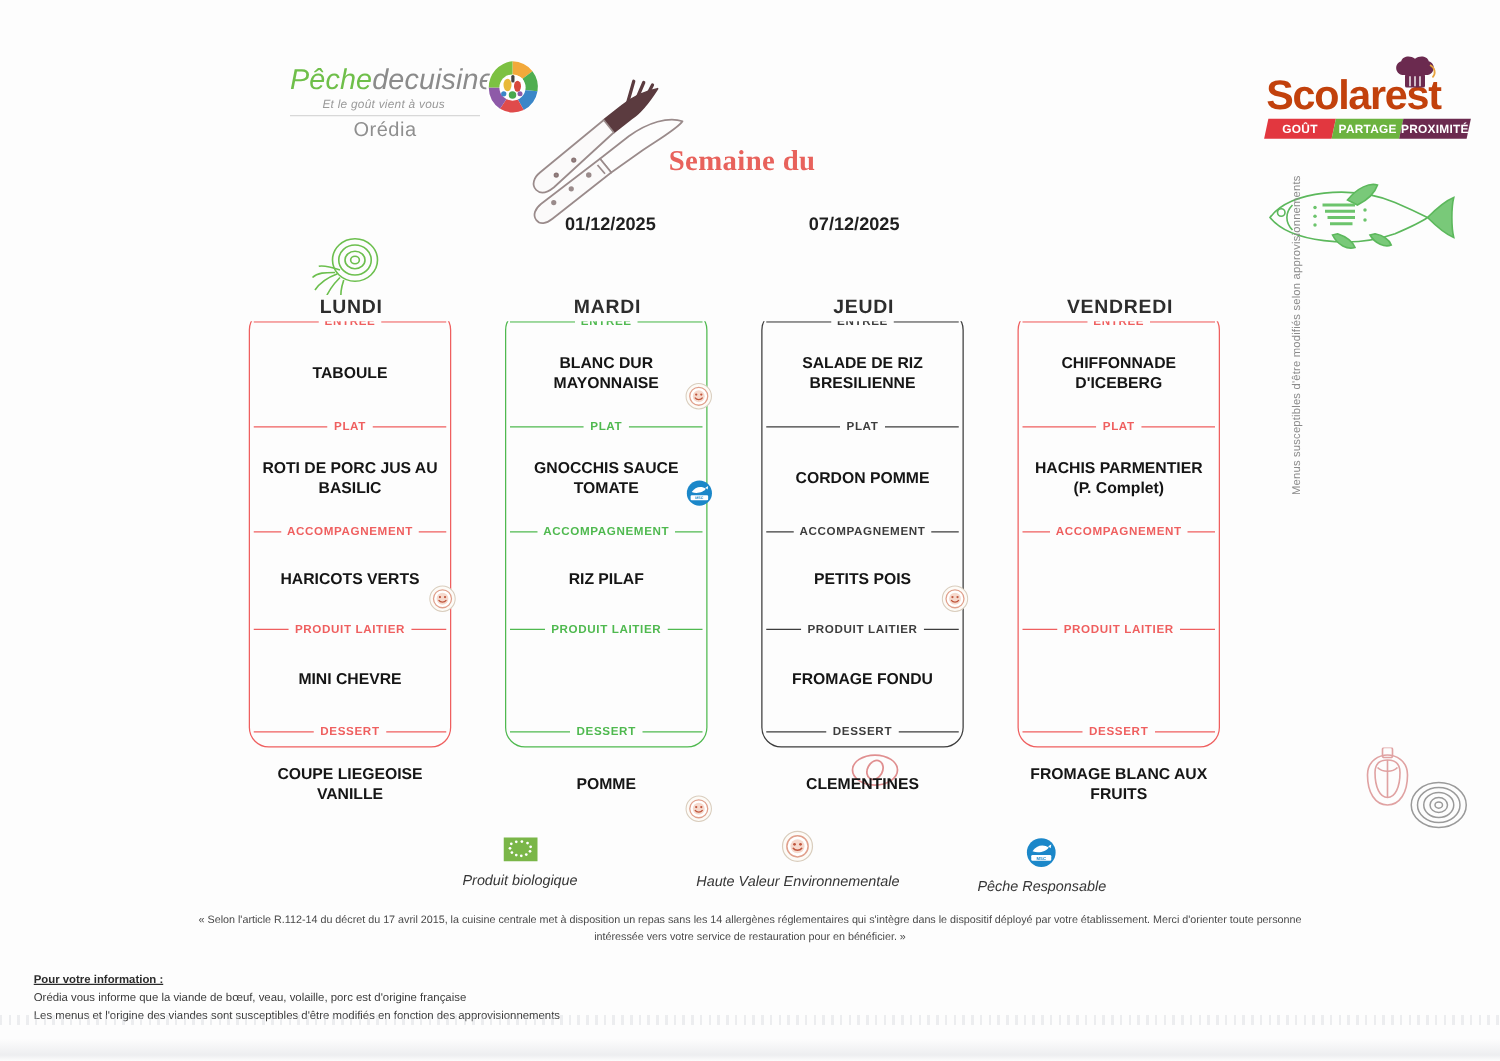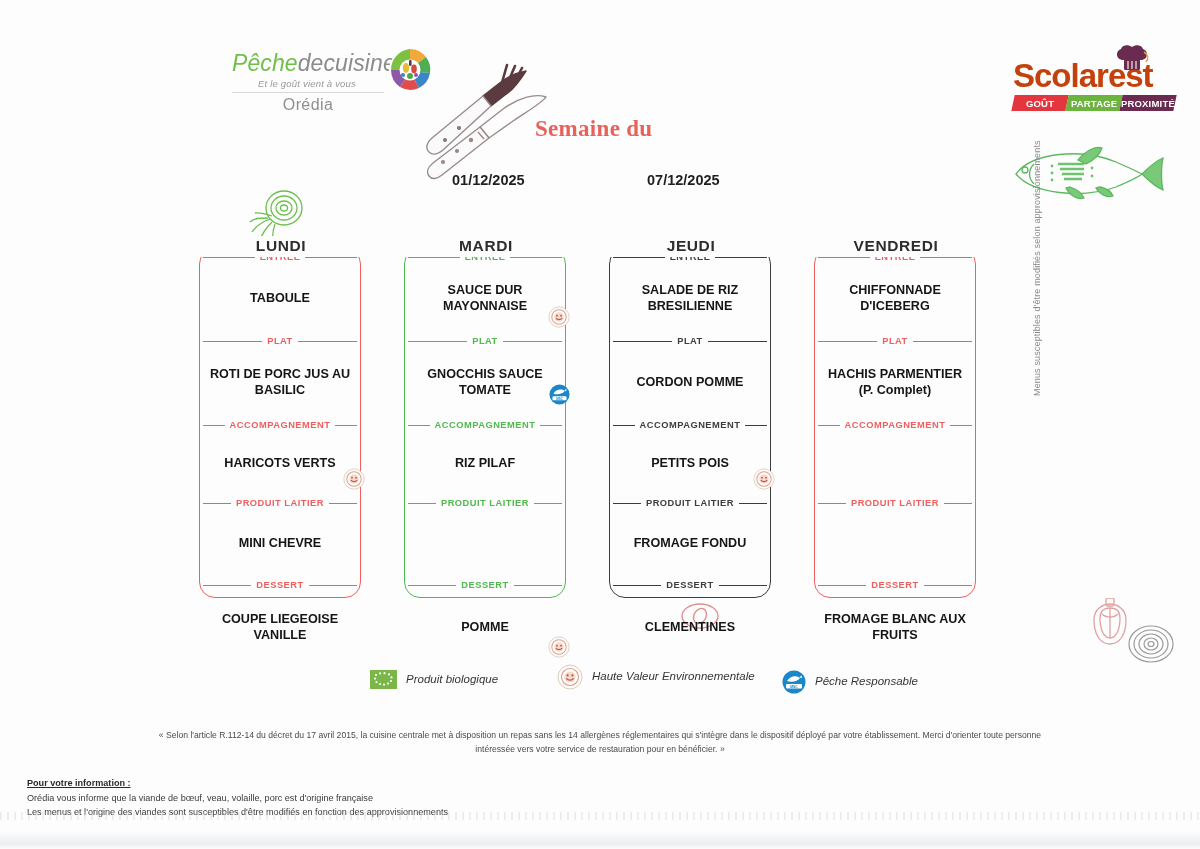--- a/index.html
+++ b/index.html
@@ -302,20 +302,21 @@
     left: 370px;
     top: 662px;
     width: 580px;
     height: 44px;
   }
   .leg-item {
     position: absolute;
     display: flex;
     align-items: center;
     gap: 9px;
+    flex-direction: column;
   }
   .leg-1 { left: 0; top: 8px; }
   .leg-2 { left: 187px; top: 2px; }
   .leg-3 { left: 412px; top: 8px; }
   .leg-text {
     font-size: 11.5px;
     font-style: italic;
     color: #353535;
     line-height: 1.35;
   }
@@ -562,21 +563,21 @@
         <div class="card-box"></div>
         <div class="card-title">MARDI</div>
         <div class="sections">
           <div class="sec" style="height: 84px;">
             <div class="sec-head">
               <span class="line" style="left: 4px; right: calc(50% + 23.8px);"></span>
               <span class="line" style="right: 4px; left: calc(50% + 23.8px);"></span>
               <span class="sec-label">ENTREE</span>
             </div>
             <div class="sec-body" style="height: 67px;">
-              <span class="dish">SAUCE DUR MAYONNAISE</span>
+              <span class="dish">BLANC DUR MAYONNAISE</span>
               <span class="badge badge-hve" style="right: -4px; bottom: 4px;"><svg viewBox="0 0 26 26" width="22" height="22">
                   <circle cx="13" cy="13" r="12" fill="#fdfbf7" stroke="#d9cdbd" stroke-width="1"></circle>
                   <circle cx="13" cy="13" r="8.5" fill="#fff" stroke="#e0a08c" stroke-width="1.2"></circle>
                   <circle cx="13" cy="13" r="5.6" fill="#f6d9cd"></circle>
                   <circle cx="10.6" cy="11.4" r="1.1" fill="#c0573f"></circle>
                   <circle cx="15.4" cy="11.4" r="1.1" fill="#c0573f"></circle>
                   <path d="M9.6 14.6 C11 16.6 15 16.6 16.4 14.6" fill="none" stroke="#c0573f" stroke-width="1.2" stroke-linecap="round"></path>
                 </svg></span>
             </div>
           </div>

